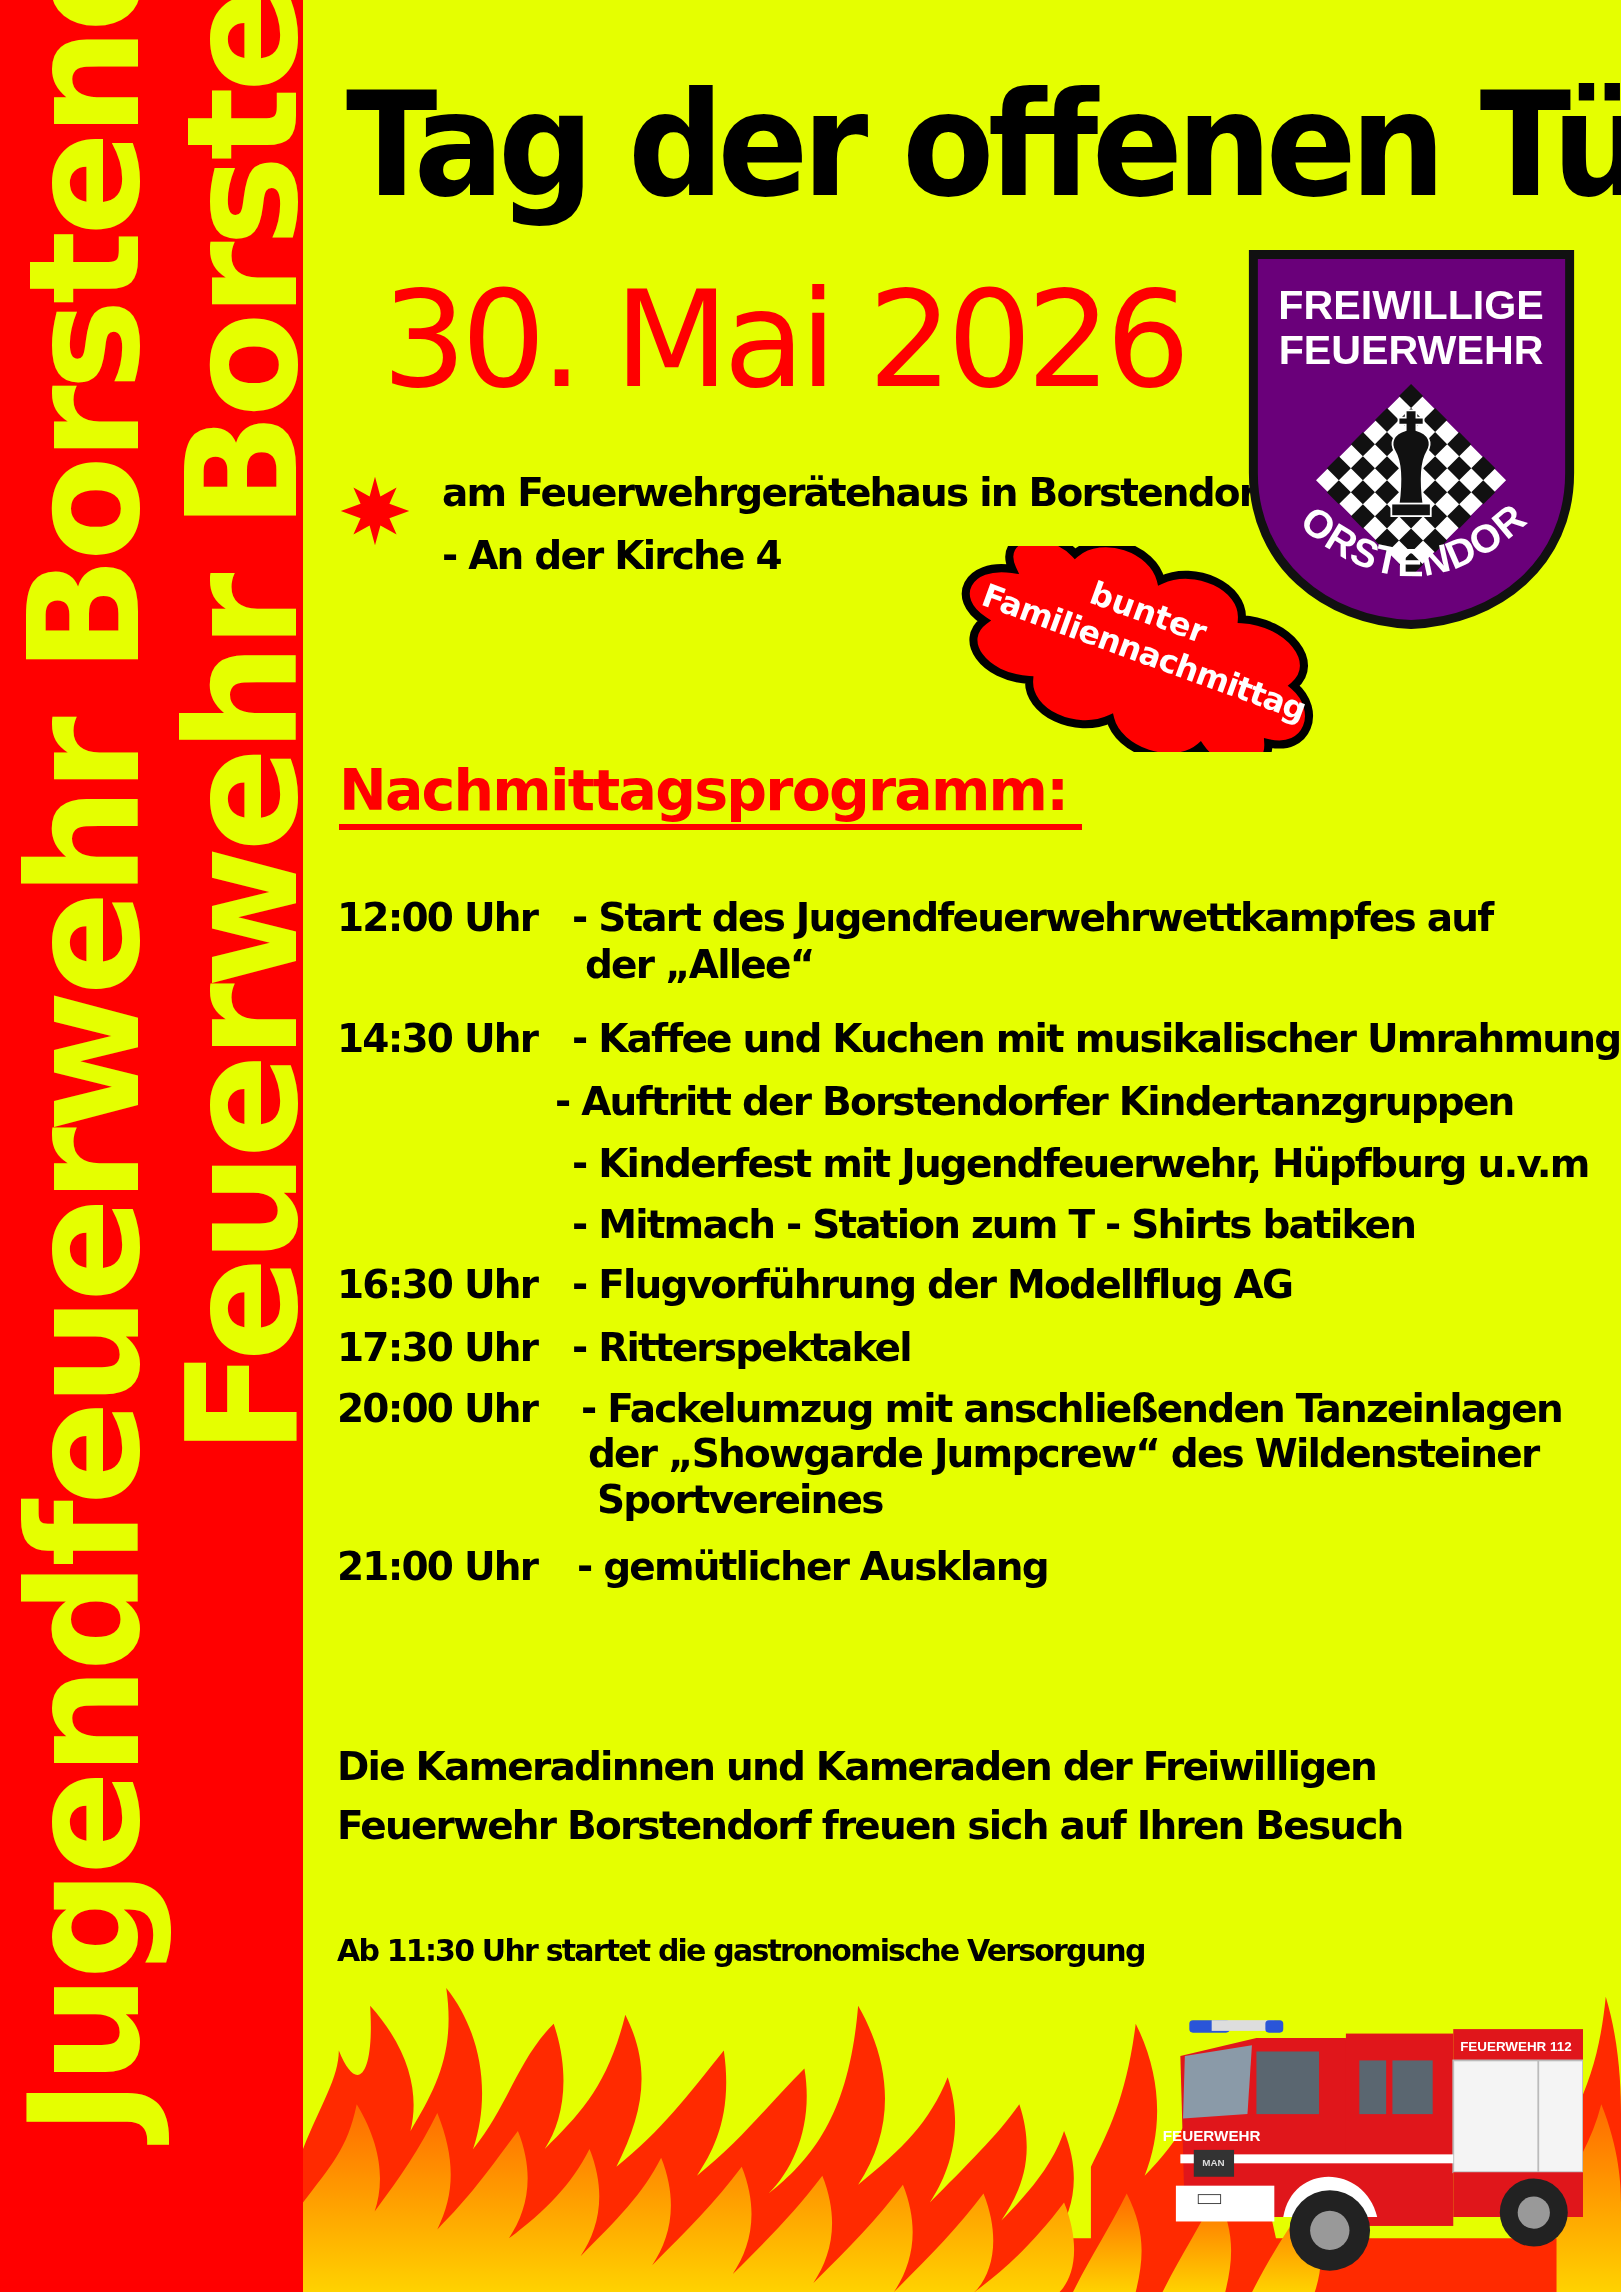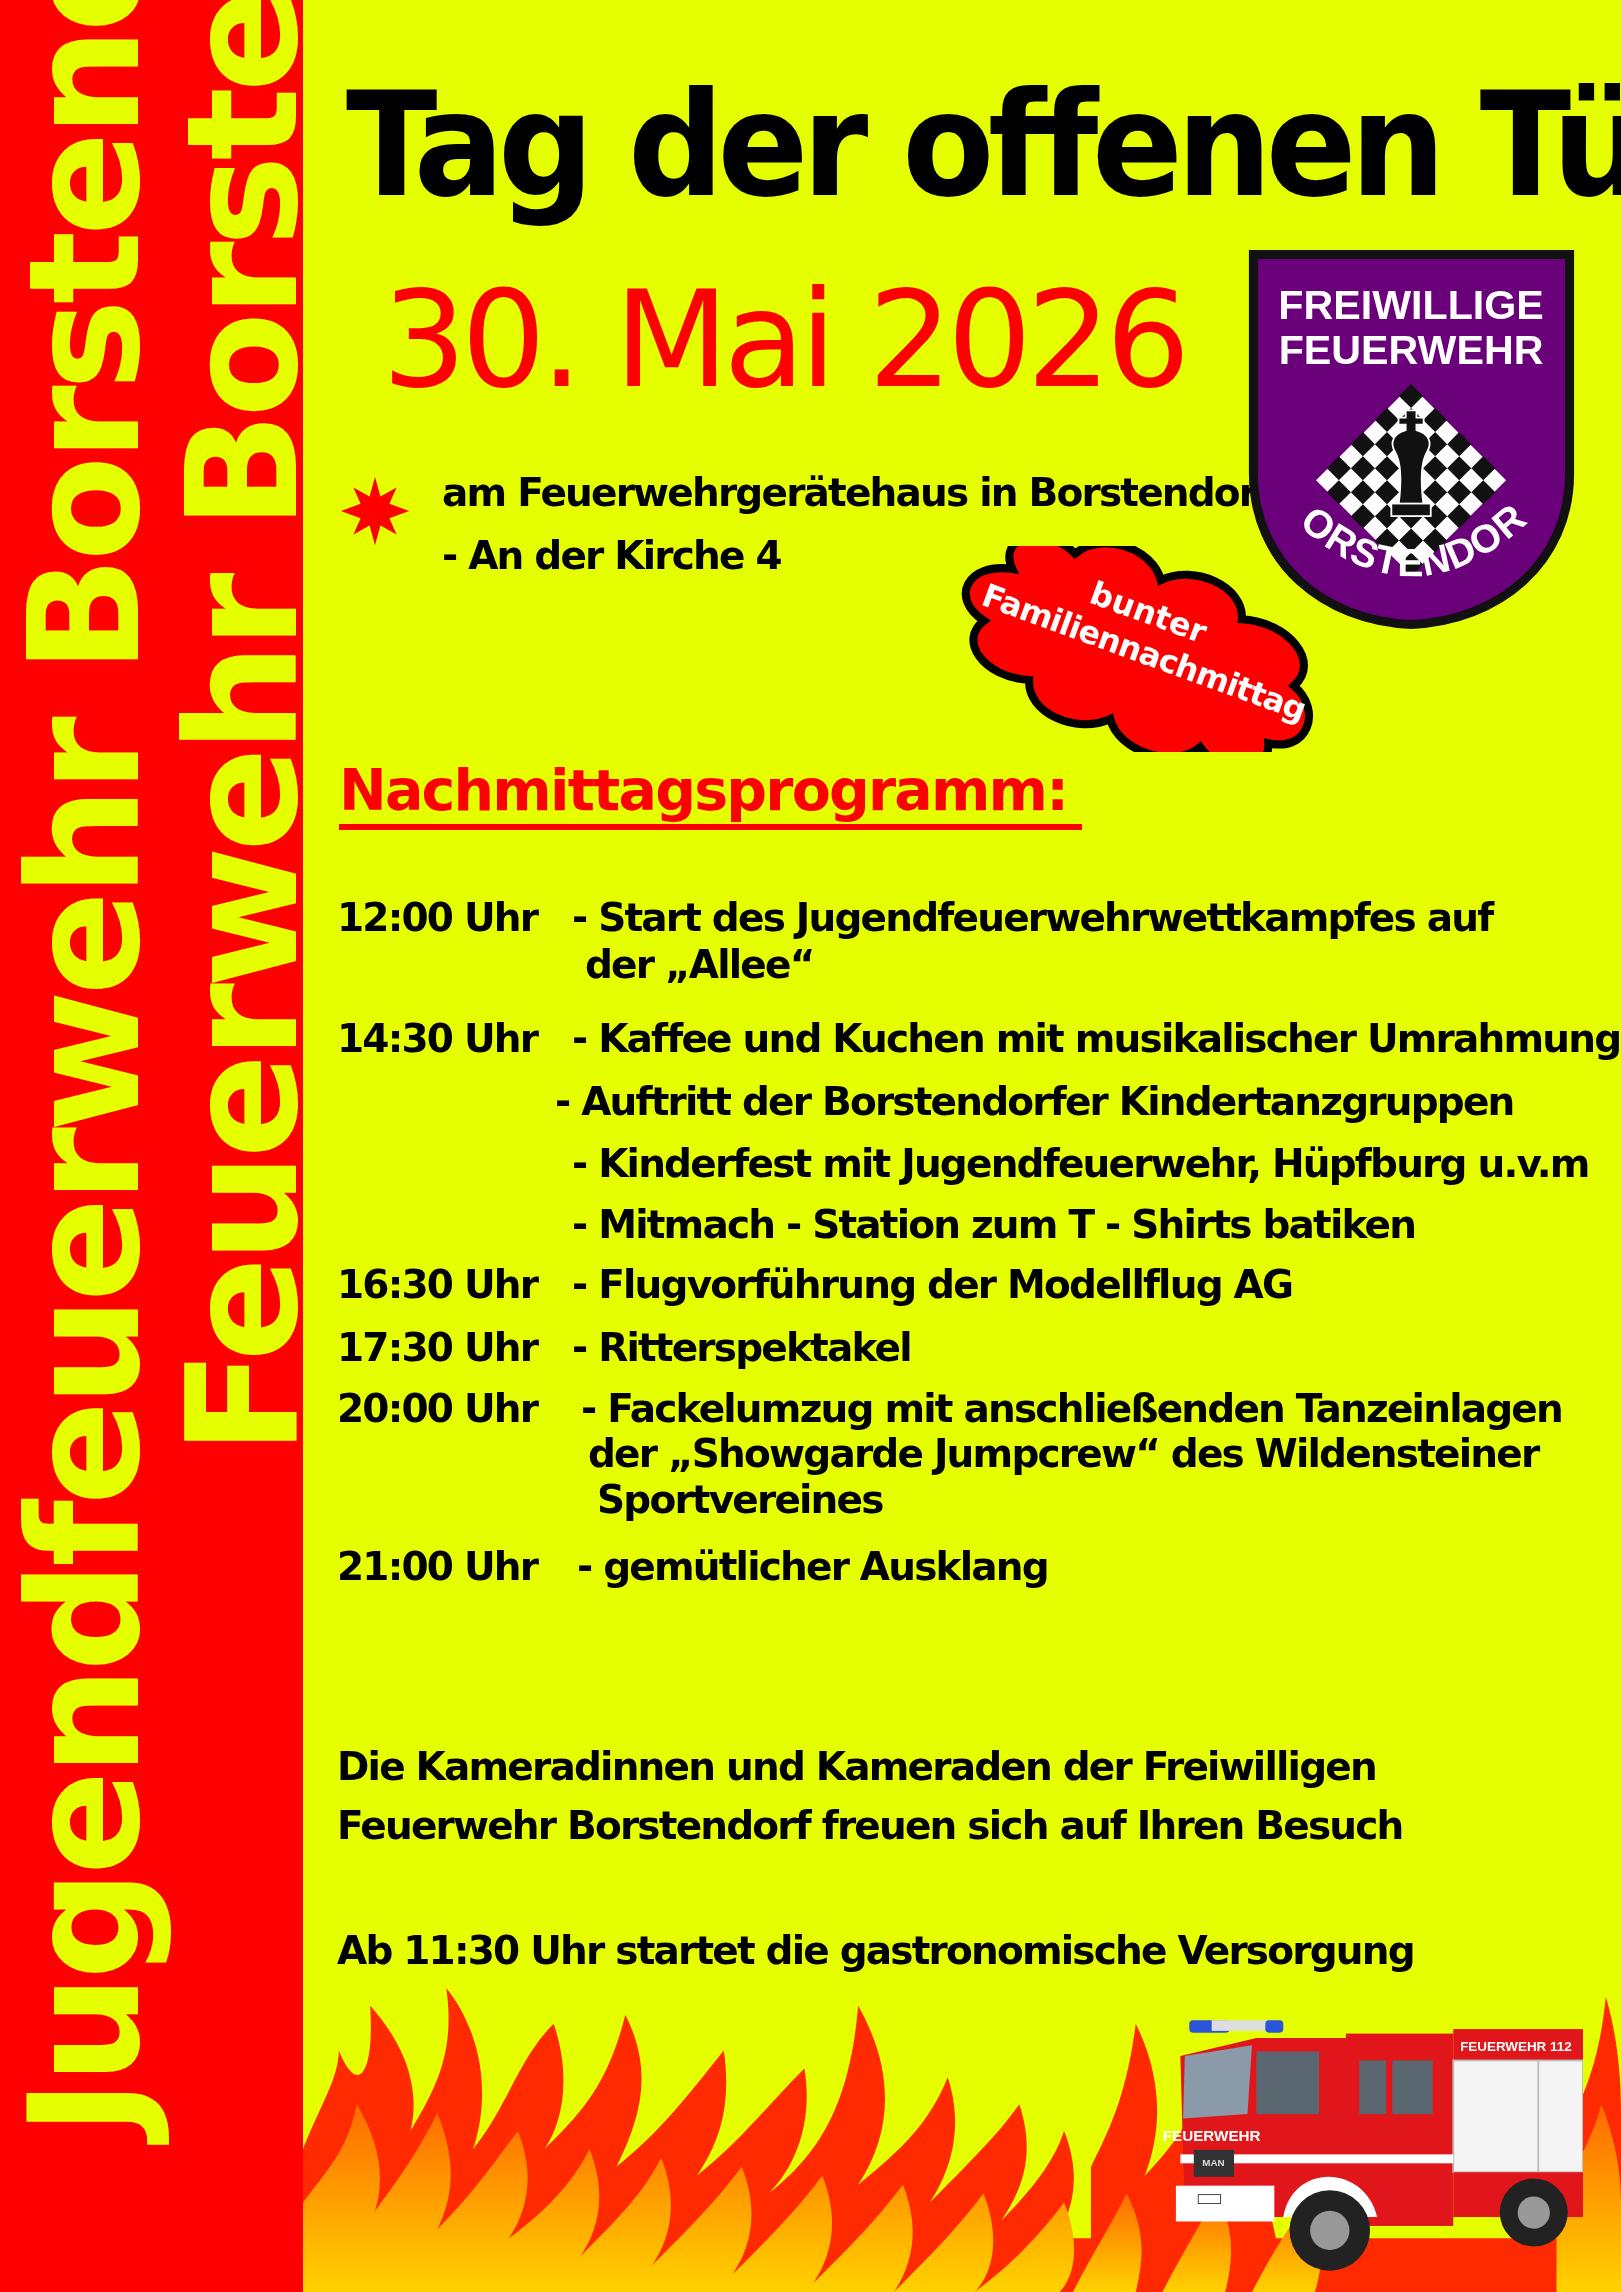--- a/index.html
+++ b/index.html
@@ -18,21 +18,21 @@
   .cloud-text { position:absolute; left:0; top:0; width:421px; height:206px; transform:rotate(20deg); color:#fff; font-weight:bold; text-align:center; }
   .cloud-text .l1 { position:absolute; left:134px; top:47px; width:143px; font-size:32px; }
   .cloud-text .l2 { position:absolute; left:36px; top:86px; width:358px; font-size:32px; letter-spacing:-0.9px; }
   .heading { position:absolute; left:36px; top:754px; font-size:57px; font-weight:bold; color:#ff0000; letter-spacing:-1.8px; line-height:72px; white-space:nowrap; }
   .heading-line { position:absolute; left:36px; top:824px; width:743px; height:6.3px; background:#ff0000; }
   .sched { position:absolute; left:34px; top:891px; width:1272px; }
   .row { position:absolute; left:0; font-size:39px; font-weight:bold; color:#000; letter-spacing:-1.8px; line-height:54px; white-space:nowrap; }
   .time { position:absolute; left:0; width:215px; }
   .desc { position:absolute; }
   .footer1 { position:absolute; left:34px; top:1737px; font-size:39px; font-weight:bold; color:#000; line-height:59px; letter-spacing:-1.8px; white-space:nowrap; }
-  .footer2 { position:absolute; left:34px; top:1921px; font-size:39px; font-weight:bold; color:#000; line-height:59px; letter-spacing:-1.8px; white-space:nowrap; }
+  .footer2 { position:absolute; left:34px; top:1921px; font-size:30px; font-weight:bold; color:#000; line-height:59px; letter-spacing:-1.8px; white-space:nowrap; }
   .flames { position:absolute; left:0; top:1970px; width:1318px; height:322px; }
   .truck { position:absolute; left:855px; top:1984px; width:425px; height:296px; }
 </style>
 </head>
 <body>
 
 <div class="sidebar">
   <div class="vtext vline1">Jugendfeuerwehr Borstendorf</div>
   <div class="vtext vline2">Feuerwehr Borstendorf</div>
 </div>

